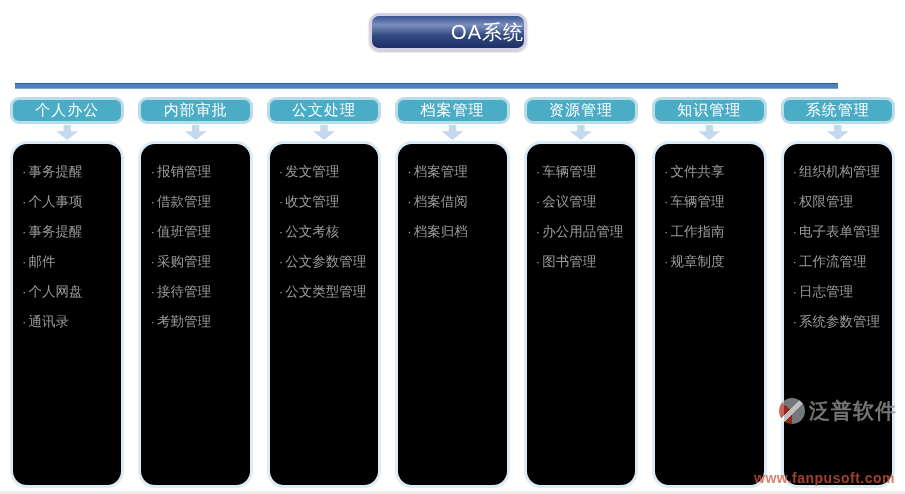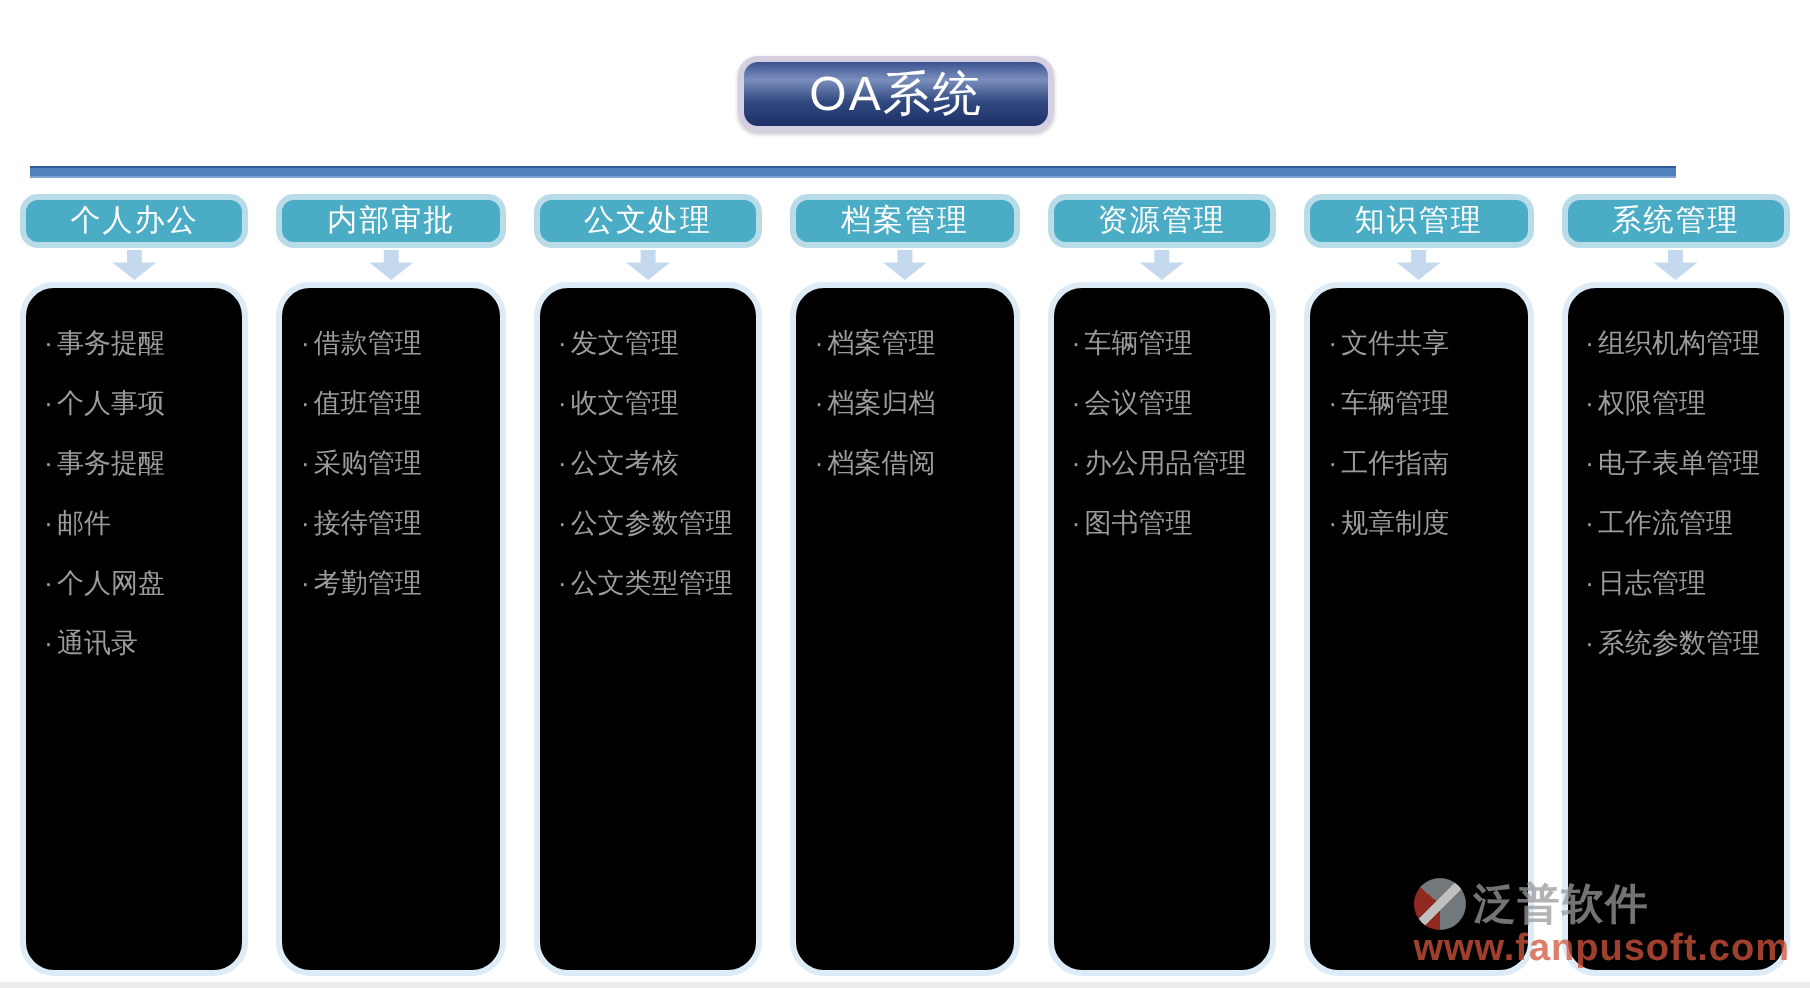--- a/index.html
+++ b/index.html
@@ -4,28 +4,28 @@
 <style>
   html,body{margin:0;padding:0;}
   body{
     width:905px;height:494px;position:relative;overflow:hidden;
     background:#ffffff;
     font-family:"Liberation Sans","DejaVu Sans",sans-serif;
   }
 
   
   .title-box{
-    position:absolute;top:28px;left:369px;width:158px;height:38px;
+    position:absolute;top:13px;left:369px;width:158px;height:38px;
     box-sizing:border-box;
     border:3px solid #d6cfe2;
     border-radius:10px;
     background:linear-gradient(180deg,#3a5390 0%,#7b8fbe 28%,#31497f 62%,#1d3068 100%);
     color:#ffffff;
-    display:flex;align-items:center;justify-content:center;
-    font-size:24px;letter-spacing:1px;
+    display:flex;align-items:center;justify-content:flex-end;
+    font-size:20px;letter-spacing:1px;
     box-shadow:0 1px 2px rgba(0,0,0,0.25);
   }
 
   
   .divider{
     position:absolute;left:15px;top:83px;width:823px;height:4px;
     background:var(--divider-blue,#4f81bd);
     border-top:1px solid #2f5b96;
     border-bottom:1px solid #7aa4d4;
   }
@@ -73,37 +73,38 @@
     color:var(--item-text,#9b9b9b);
     font-size:13.5px;line-height:30px;
     white-space:nowrap;
   }
   .item .bullet{margin-right:2px;}
 
   
   .watermark{
     position:absolute;right:8px;bottom:8px;
     opacity:0.75;
-    display:flex;flex-direction:column;
+    display:flex;flex-direction:column;align-items:flex-end;
     pointer-events:none;
+    gap:47px;
   }
   .wm-row{display:flex;align-items:center;gap:4px;}
   .wm-logo{
     width:26px;height:26px;border-radius:50%;
     background:
       linear-gradient(135deg,rgba(255,255,255,0) 44%,#ffffff 44%,#ffffff 56%,rgba(255,255,255,0) 56%),
       conic-gradient(from 180deg,#c0392b 0 130deg,#9aa0a6 130deg 360deg);
   }
   .wm-brand{
     color:var(--watermark-gray,#9a9a9a);
     font-size:21px;font-weight:bold;letter-spacing:1px;
   }
   .wm-url{
     color:var(--watermark-red,#d4553c);
-    font-size:19px;font-weight:bold;letter-spacing:0.5px;
+    font-size:14px;font-weight:bold;letter-spacing:0.5px;
     margin-top:-2px;margin-right:2px;
   }
 </style>
 </head>
 <body>
 
 <div class="title-box">
   <span>OA系统</span>
 </div>
 
@@ -123,20 +124,21 @@
         <div class="item"><span class="bullet">·</span><span>个人网盘</span></div>
         <div class="item"><span class="bullet">·</span><span>通讯录</span></div>
       </div>
     </div>
     <div class="column">
       <div class="col-header">
         <span>内部审批</span>
       </div>
       <div class="arrow"></div>
       <div class="col-body">
+        <div class="item"><span class="bullet">·</span><span>报销管理</span></div>
         <div class="item"><span class="bullet">·</span><span>借款管理</span></div>
         <div class="item"><span class="bullet">·</span><span>值班管理</span></div>
         <div class="item"><span class="bullet">·</span><span>采购管理</span></div>
         <div class="item"><span class="bullet">·</span><span>接待管理</span></div>
         <div class="item"><span class="bullet">·</span><span>考勤管理</span></div>
       </div>
     </div>
     <div class="column">
       <div class="col-header">
         <span>公文处理</span>
@@ -150,22 +152,22 @@
         <div class="item"><span class="bullet">·</span><span>公文类型管理</span></div>
       </div>
     </div>
     <div class="column">
       <div class="col-header">
         <span>档案管理</span>
       </div>
       <div class="arrow"></div>
       <div class="col-body">
         <div class="item"><span class="bullet">·</span><span>档案管理</span></div>
+        <div class="item"><span class="bullet">·</span><span>档案借阅</span></div>
         <div class="item"><span class="bullet">·</span><span>档案归档</span></div>
-        <div class="item"><span class="bullet">·</span><span>档案借阅</span></div>
       </div>
     </div>
     <div class="column">
       <div class="col-header">
         <span>资源管理</span>
       </div>
       <div class="arrow"></div>
       <div class="col-body">
         <div class="item"><span class="bullet">·</span><span>车辆管理</span></div>
         <div class="item"><span class="bullet">·</span><span>会议管理</span></div>

